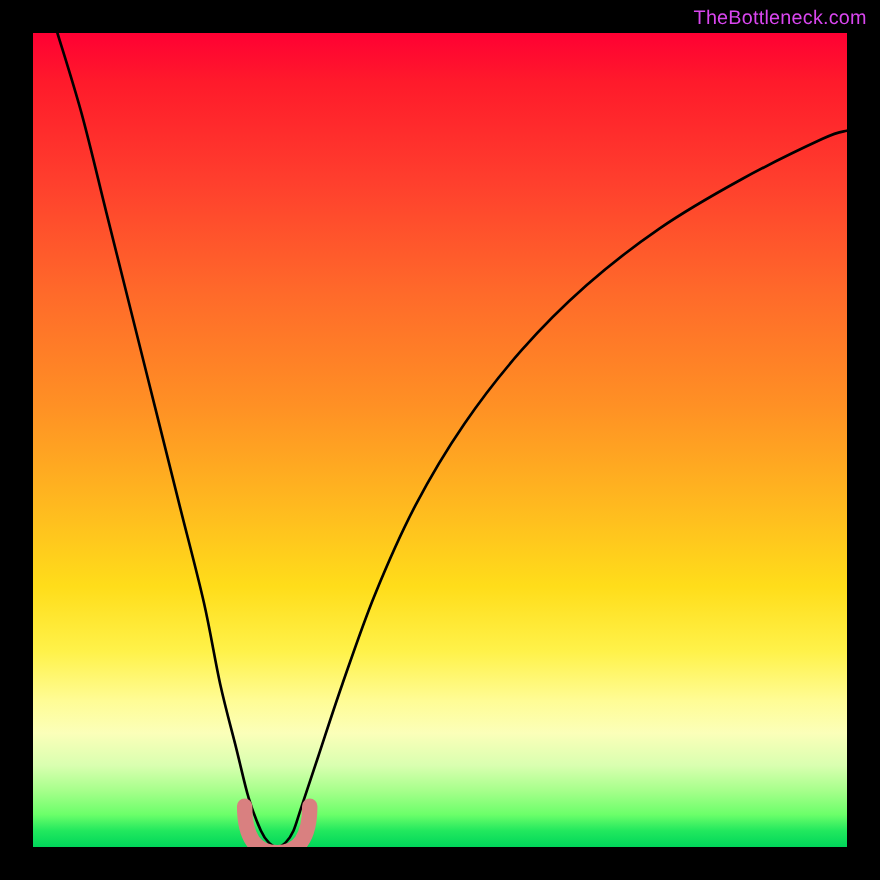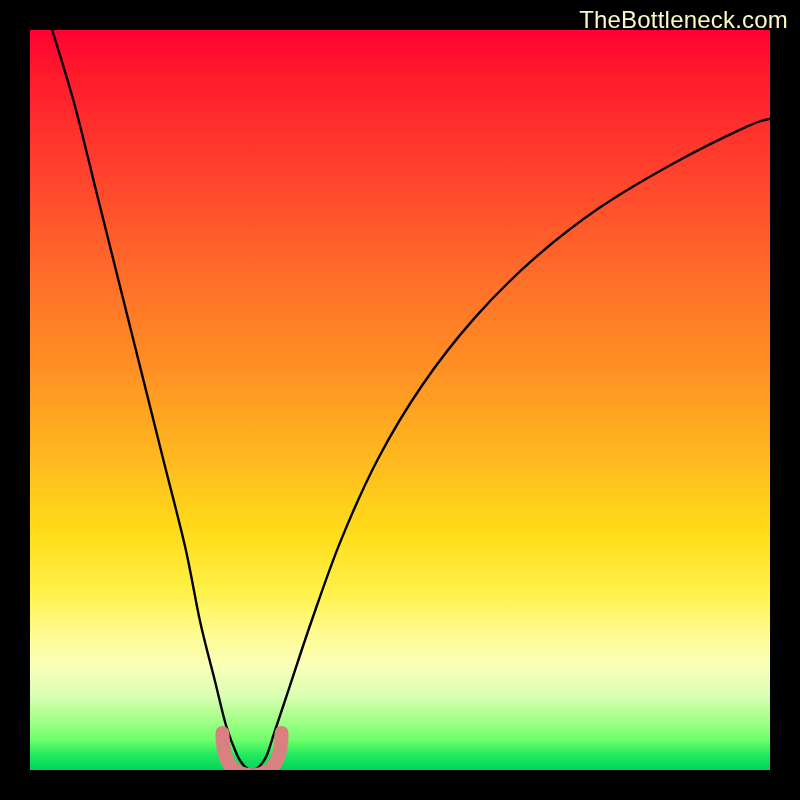--- a/index.html
+++ b/index.html
@@ -40,22 +40,22 @@
       #a8ff8c 93%,
       #6cff6a 96%,
       #22e85e 98%,
       #00d65a 100%
     );
   }
   .watermark {
     position: absolute;
     top: 6px;
     right: 12px;
-    color: #fef9c3;
-    font-size: 24px;
+    color: #d946ef;
+    font-size: 18px;
     font-weight: 500;
     letter-spacing: 0.2px;
     z-index: 5;
   }
   svg.curve {
     position: absolute;
     left: 0;
     top: 0;
     width: 740px;
     height: 740px;

